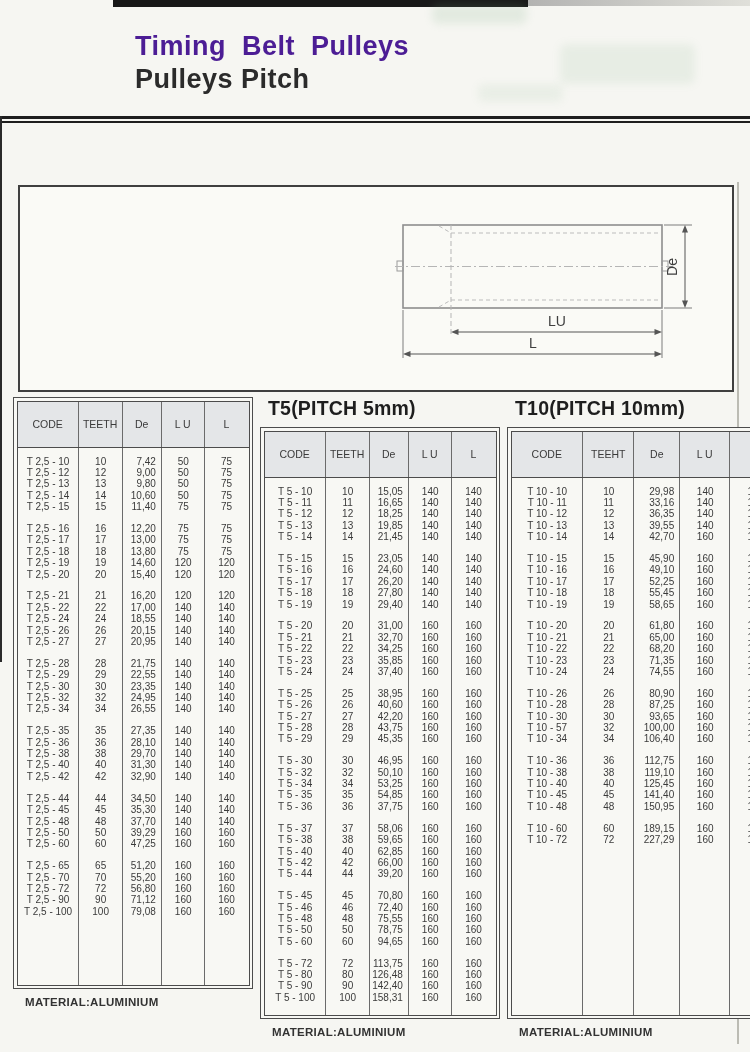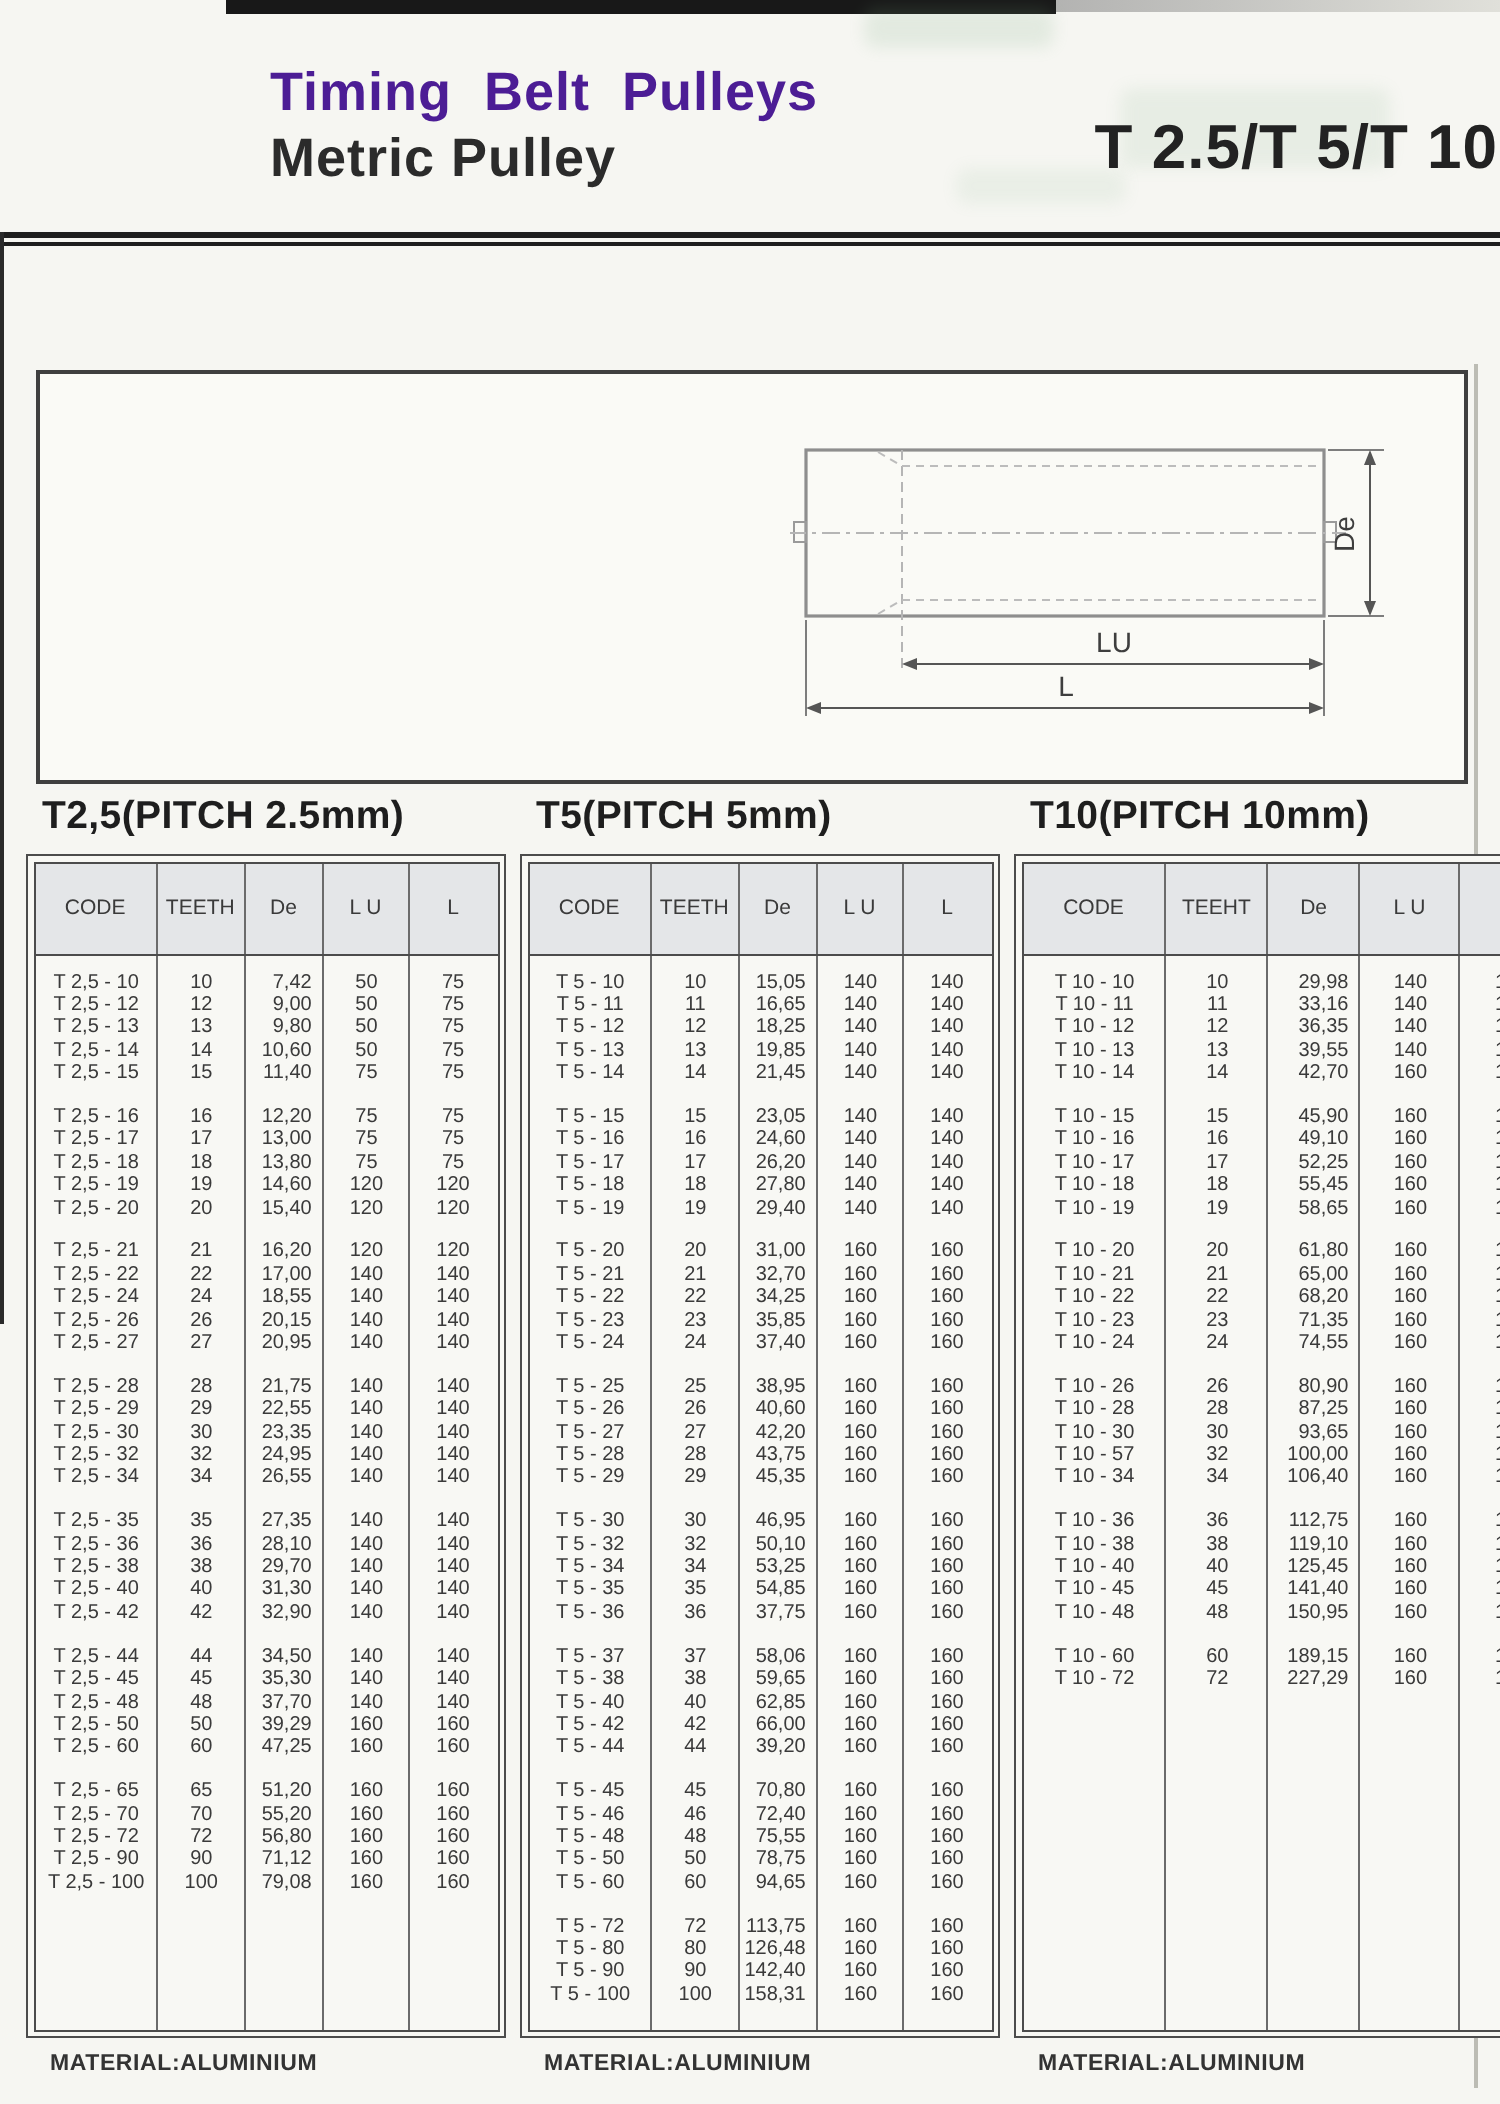--- a/index.html
+++ b/index.html
@@ -67,23 +67,22 @@
   <div class="top-bar-gray"></div>
 
   <div class="ghost g1"></div>
   <div class="ghost g2"></div>
   <div class="ghost g3"></div>
   <div class="ghost g4"></div>
   <div class="ghost g5"></div>
 
   <div class="title-block">
     <div class="title-l1">Timing Belt Pulleys</div>
-    <div class="title-l2">Metric Pulley</div>
+    <div class="title-l2">Pulleys Pitch</div>
   </div>
-  <div class="series-title">T 2.5/T 5/T 10</div>
 
   <div class="double-rule">
     <div class="rule-line"></div>
     <div class="rule-line"></div>
   </div>
   <div class="left-edge"></div>
   <div class="right-edge"></div>
 
   <section class="panel">
     <svg class="drawing" viewBox="0 0 330 175">
@@ -114,21 +113,20 @@
 
       <line x1="8" y1="105" x2="8" y2="153" stroke="#7d7d7d" stroke-width="1"></line>
       <line x1="11" y1="149" x2="264" y2="149" stroke="#555" stroke-width="1"></line>
       <path d="M8,149 l7.5,-3 l0,6 z" fill="#555"></path>
       <path d="M267,149 l-7.5,-3 l0,6 z" fill="#555"></path>
       <text x="138" y="143" text-anchor="middle">L</text>
     </svg>
   </section>
 
   <div class="tsec t1">
-    <h2 class="tsec-title">T2,5(PITCH 2.5mm)</h2>
     <div class="dtable">
       <div class="dtable-inner">
         <div class="thead">
             <div class="th c0">CODE</div>
             <div class="th c1">TEETH</div>
             <div class="th c2">De</div>
             <div class="th c3">L U</div>
             <div class="th c4">L</div>
           </div>
         <div class="tbody">

